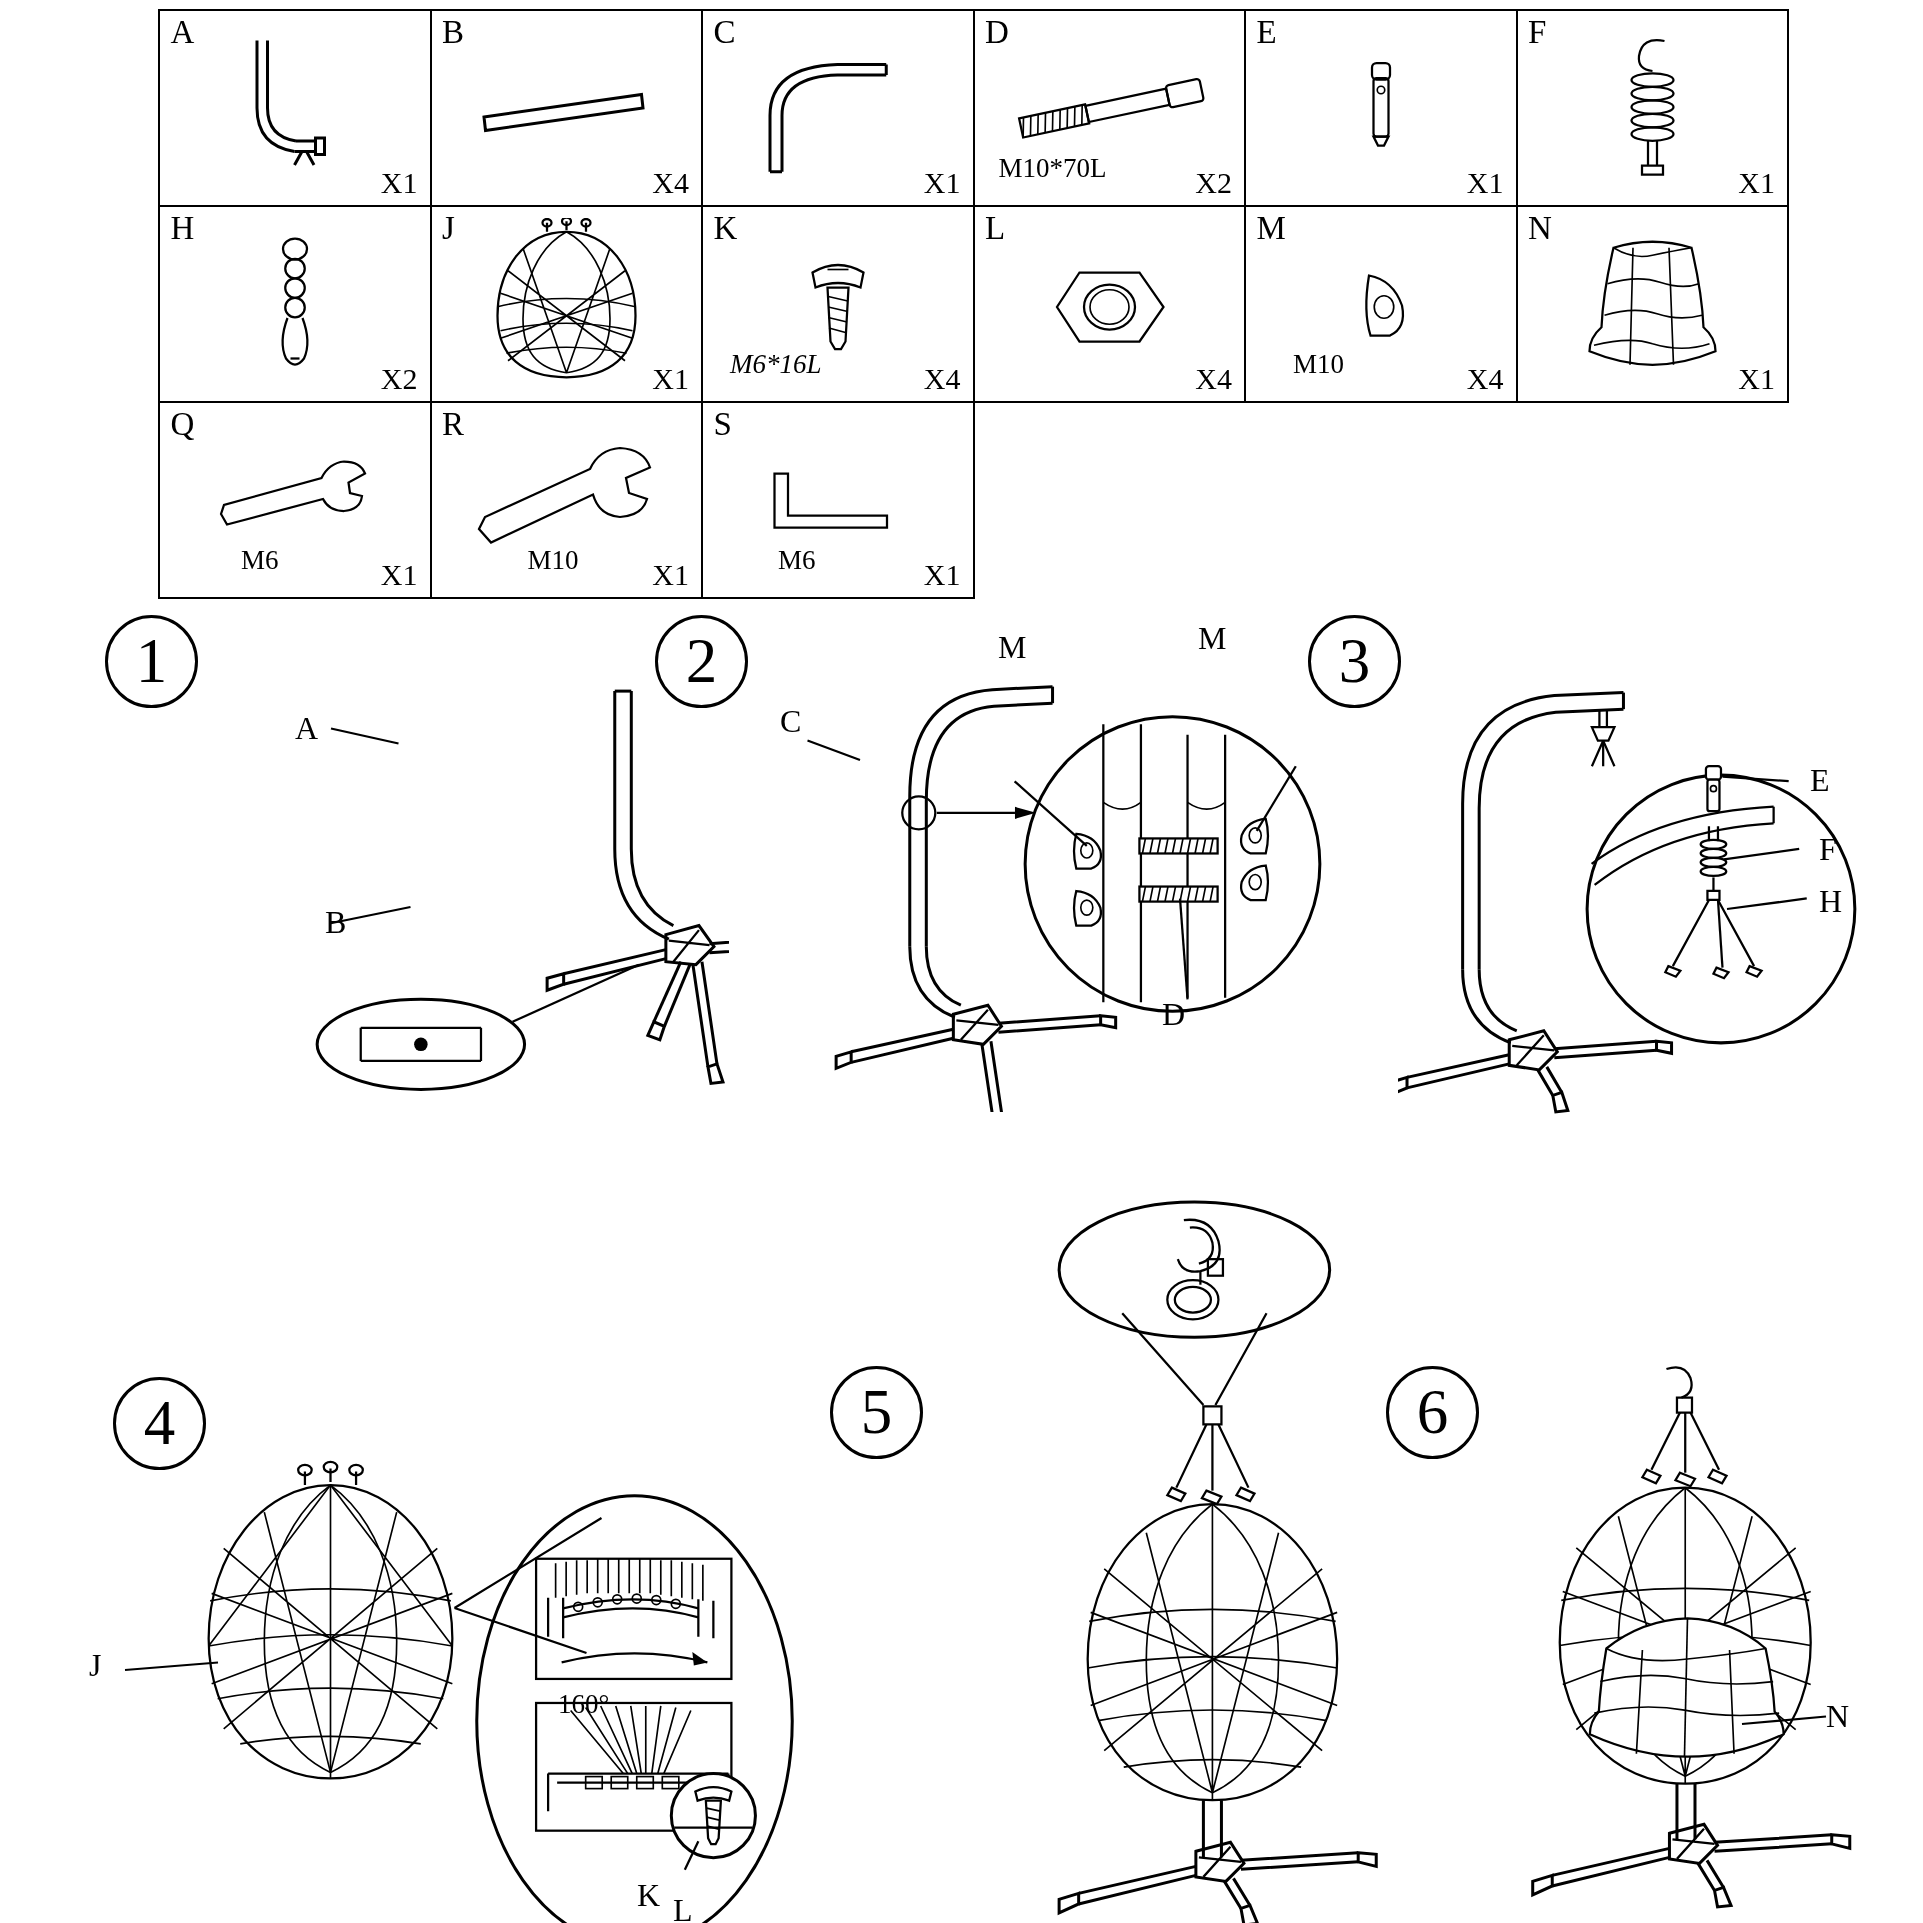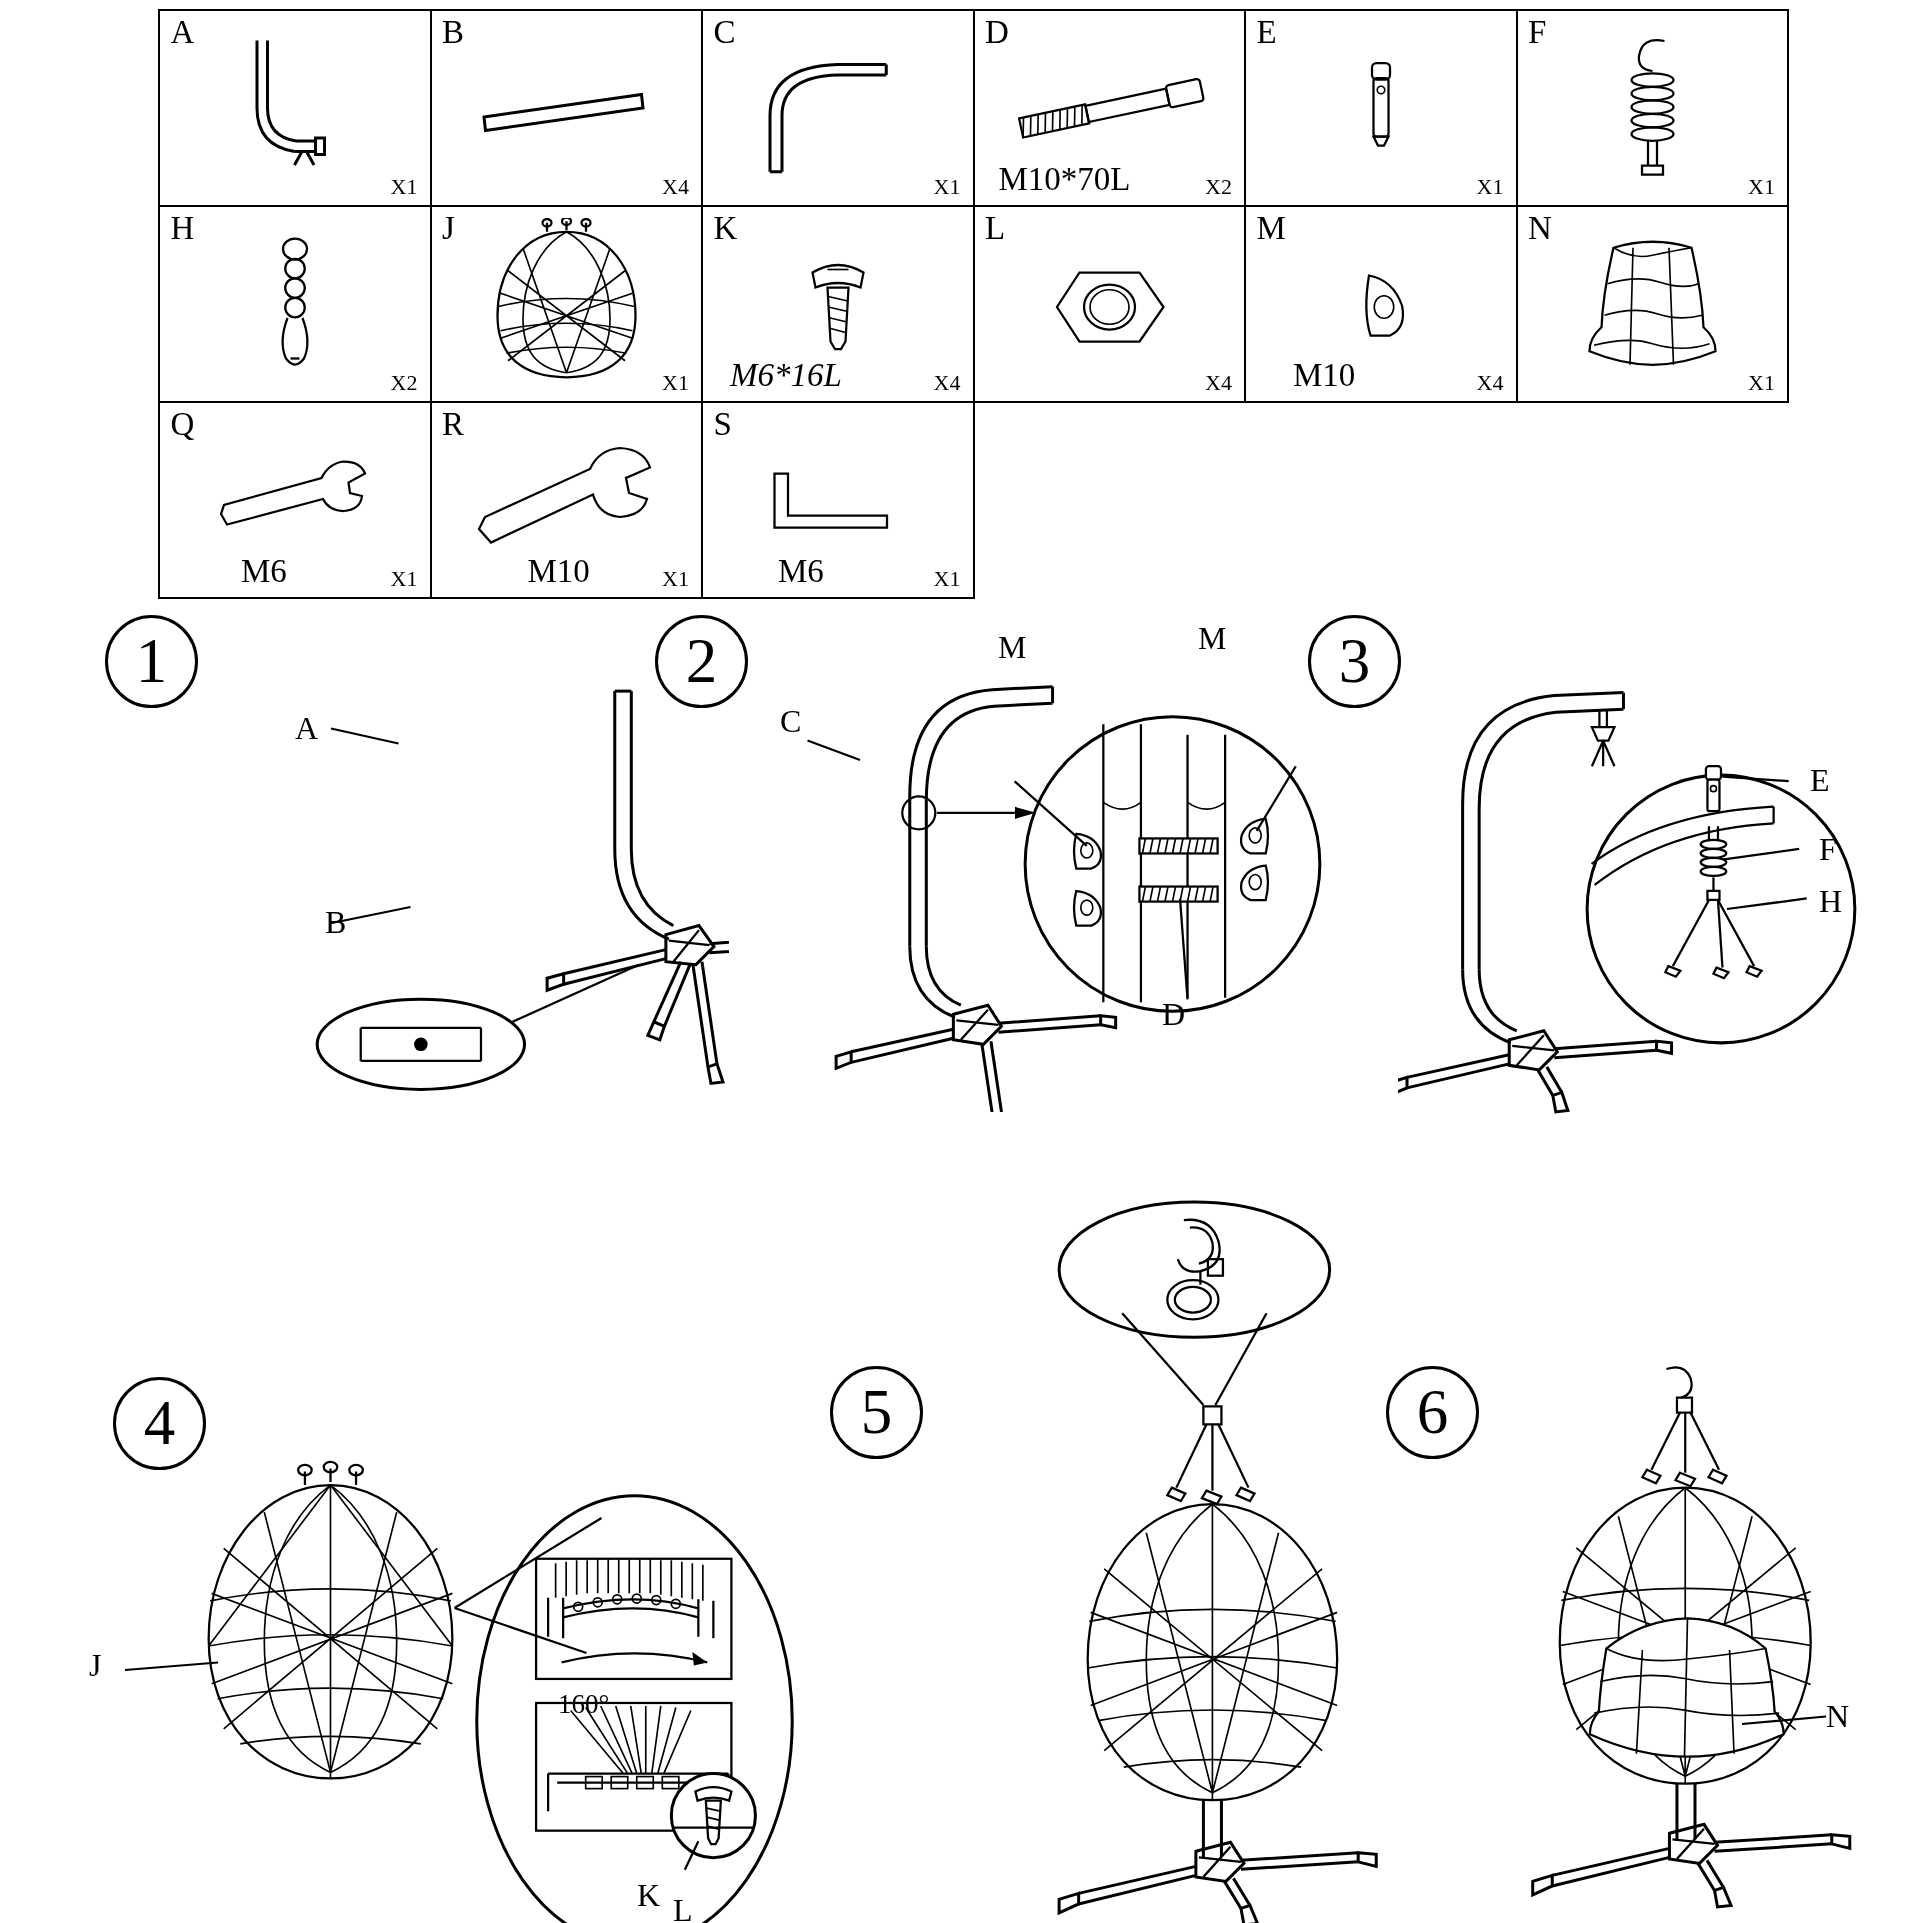--- a/index.html
+++ b/index.html
@@ -39,27 +39,27 @@
     position: absolute;
     left: 10.5px;
     top: 4.5px;
     font-size: 33px;
     line-height: 1;
   }
   .cell-qty {
     position: absolute;
     right: 12px;
     bottom: 7.5px;
-    font-size: 22px;
+    font-size: 30px;
     line-height: 1;
   }
   .cell-spec {
     position: absolute;
-    bottom: 9px;
-    font-size: 33px;
+    bottom: 23px;
+    font-size: 27px;
     line-height: 1;
     white-space: nowrap;
   }
   .cell-art {
     position: absolute;
     left: 0; top: 0; right: 0; bottom: 0;
     display: flex;
     align-items: center;
     justify-content: center;
     pointer-events: none;

